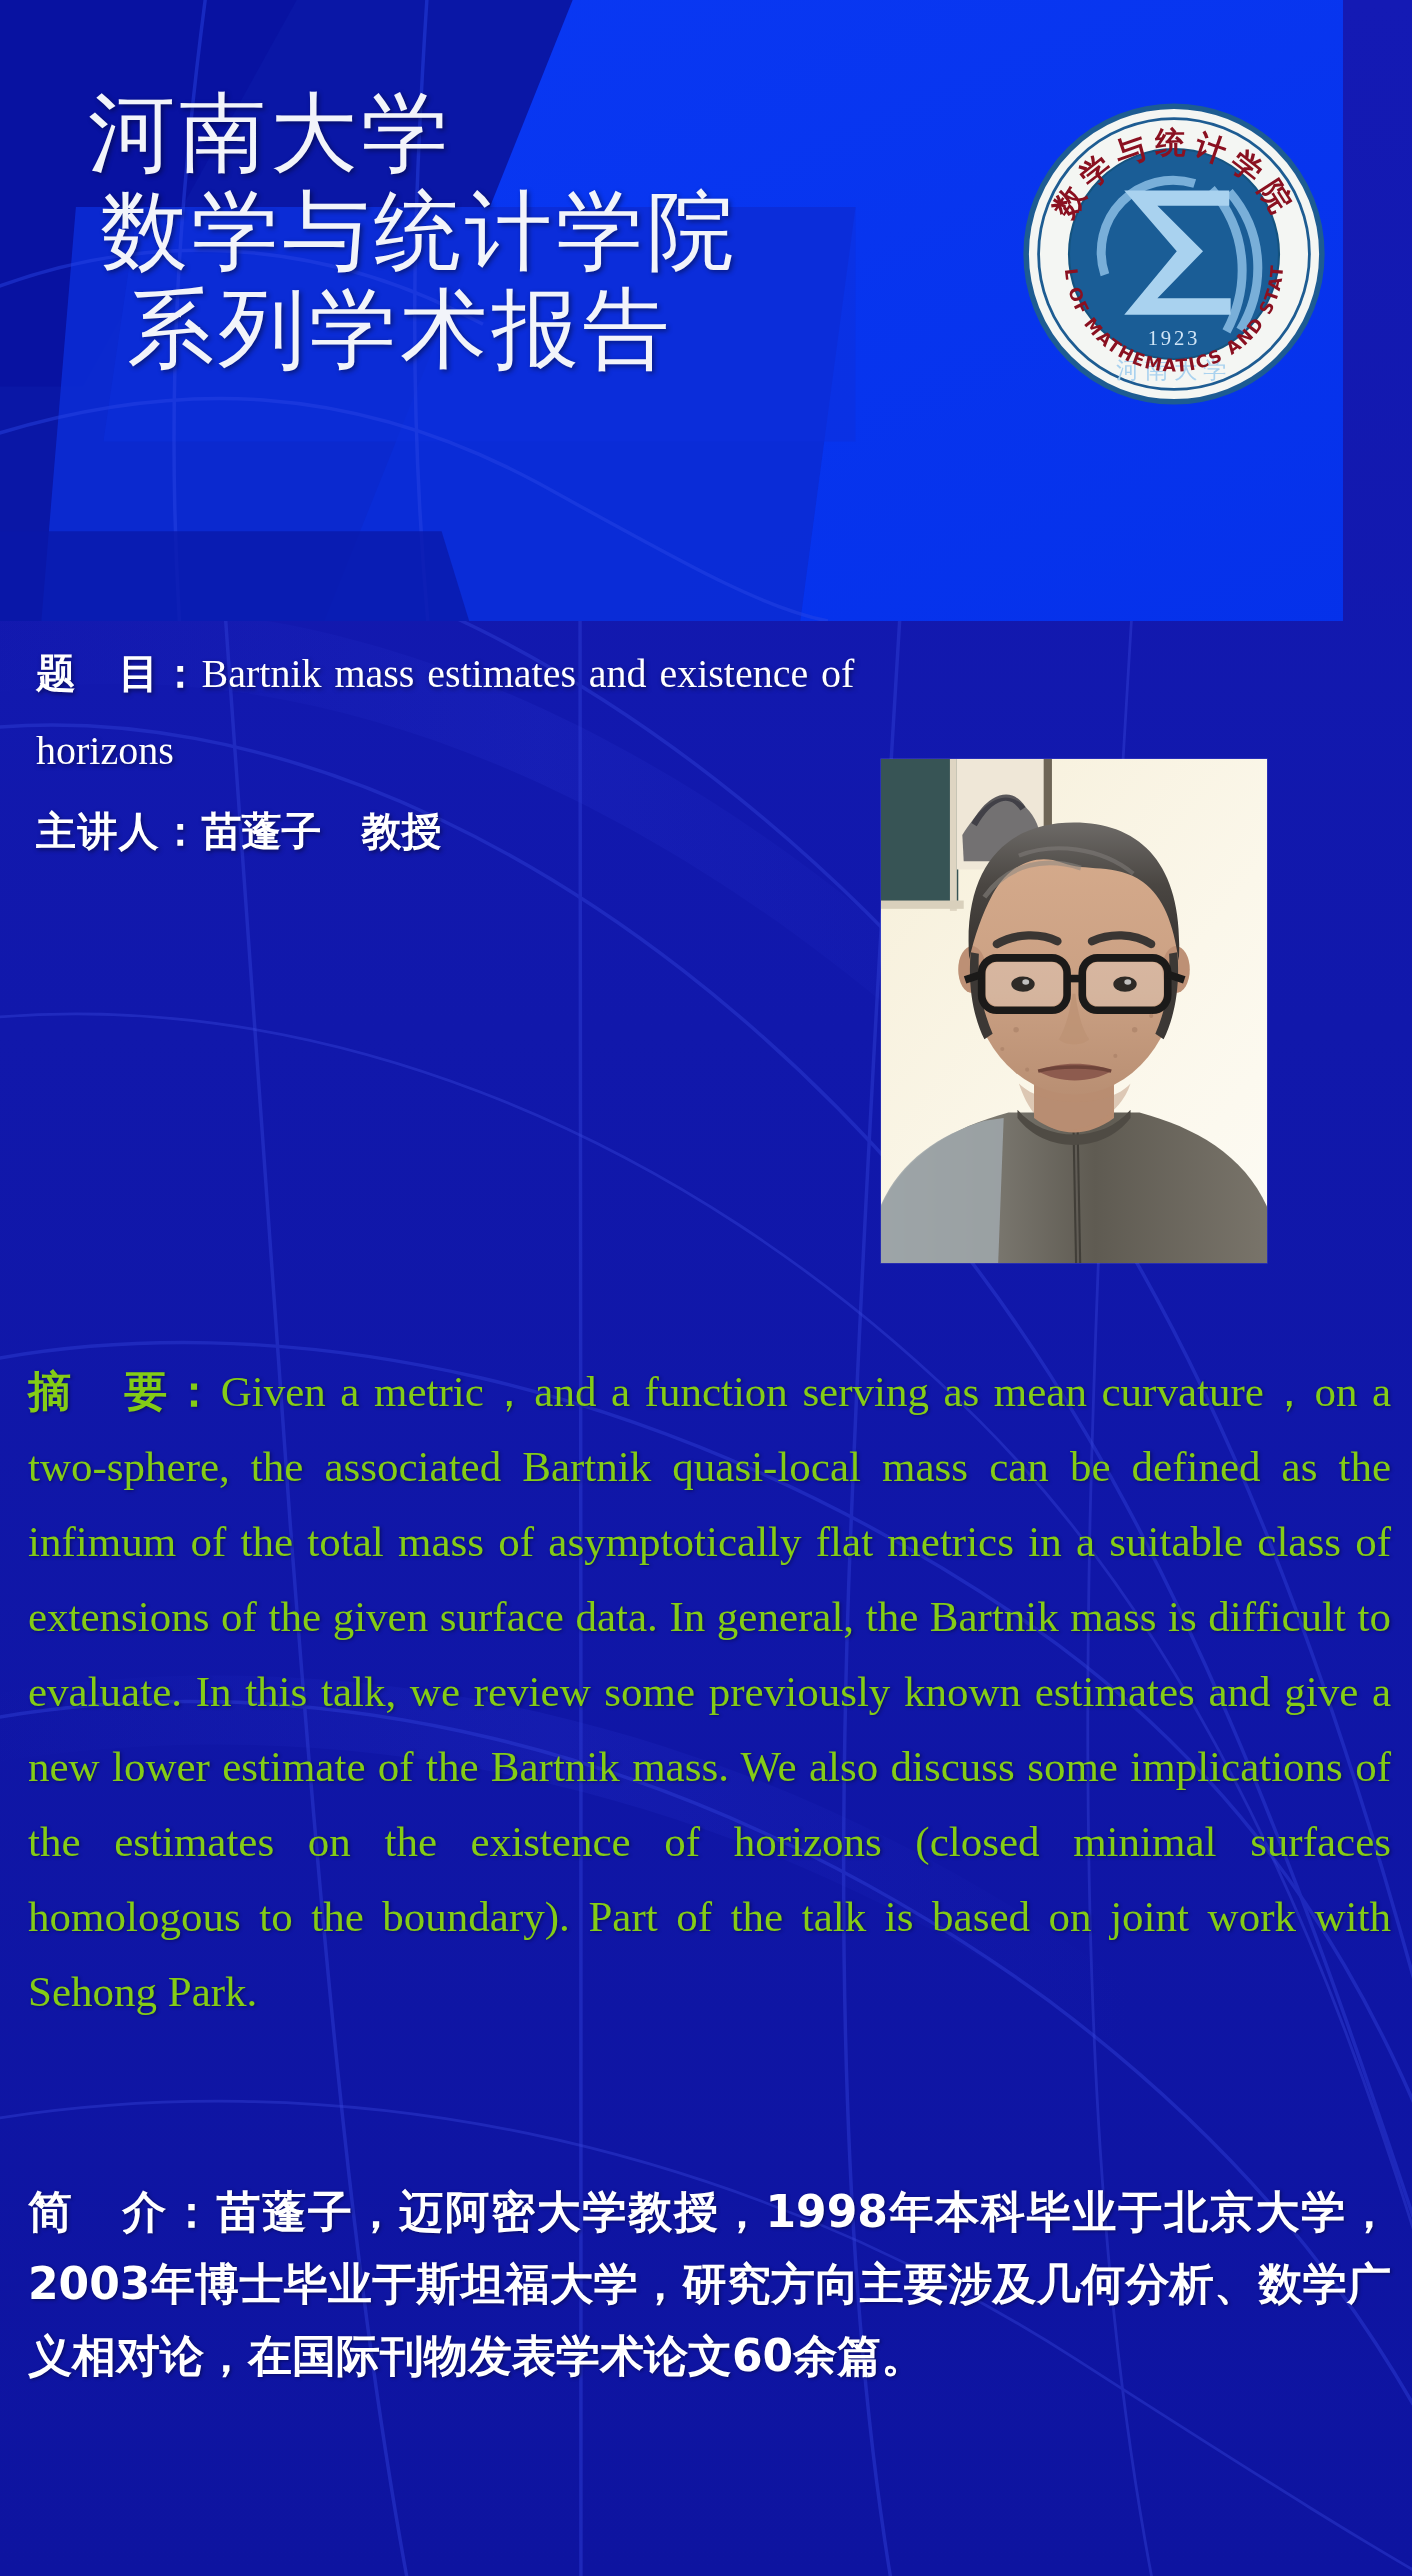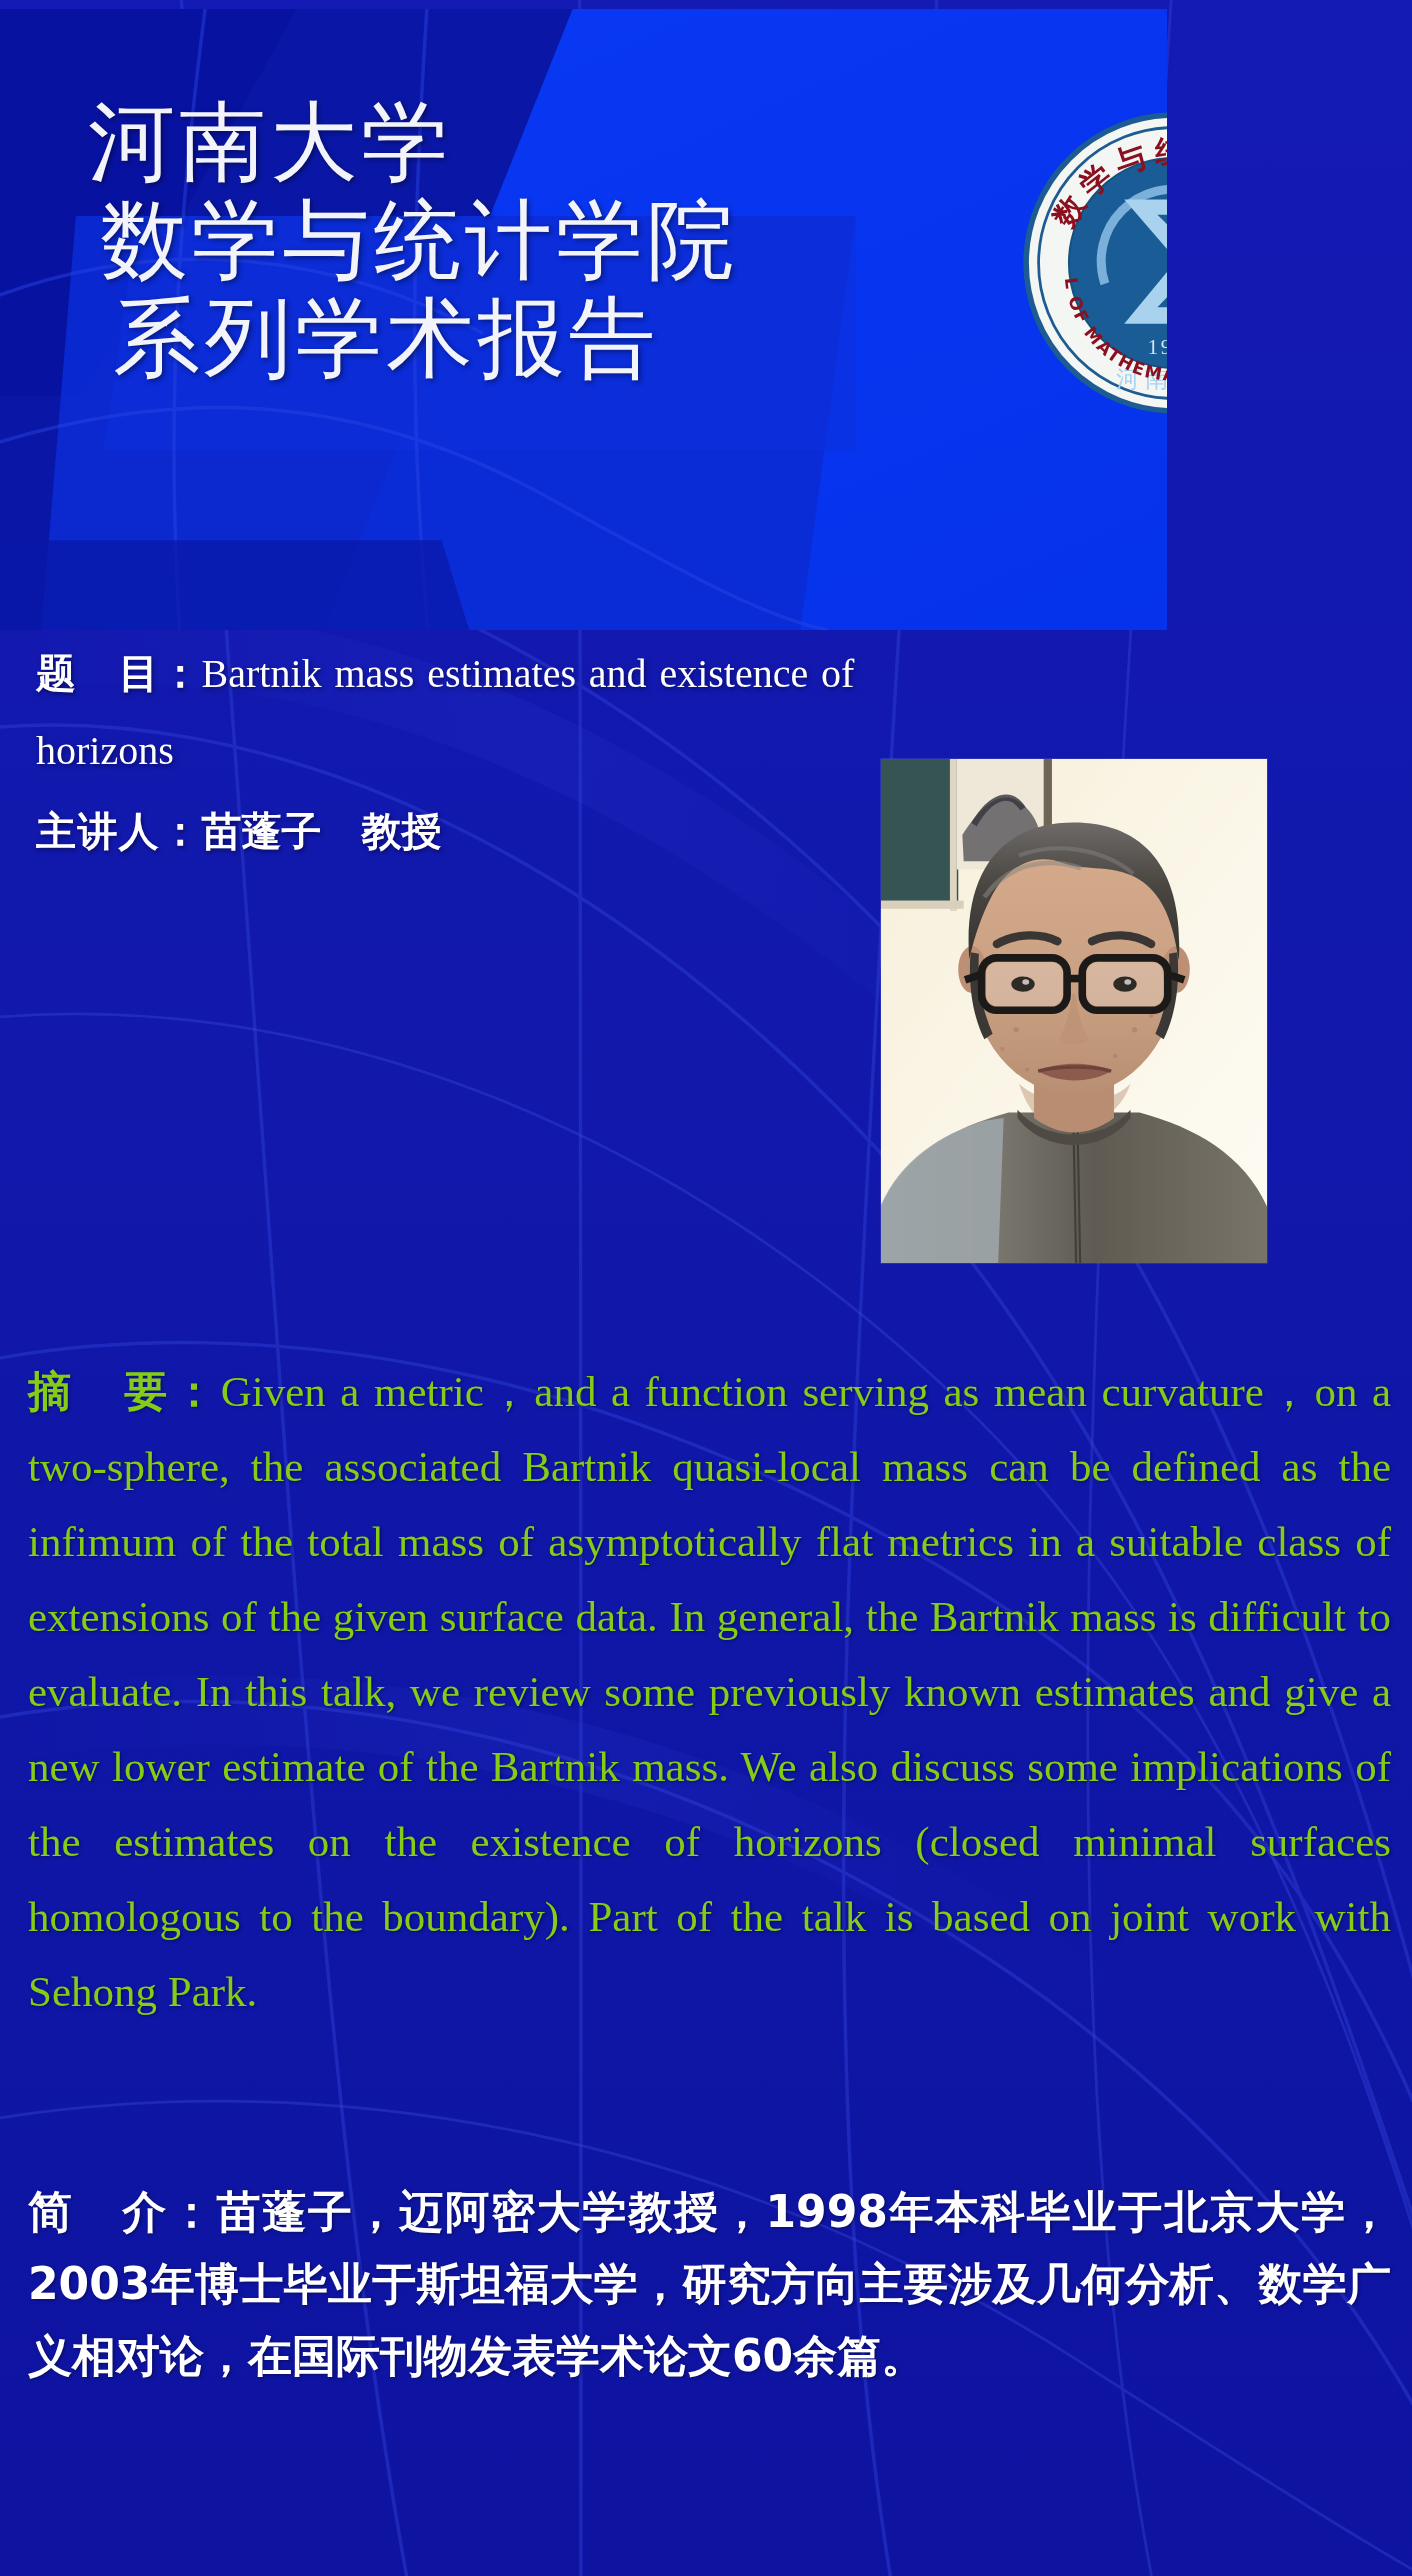--- a/index.html
+++ b/index.html
@@ -14,41 +14,41 @@
     position:relative;width:1413px;height:2576px;overflow:hidden;
     background:#1118ab;
   }
 
   
   .bg-layer{position:absolute;inset:0;overflow:hidden;}
   .bg-svg{position:absolute;top:0;left:0;width:1413px;height:2576px;display:block;}
 
   
   .header{
-    position:absolute;top:9px;left:0;width:1167px;height:621px;
+    position:absolute;top:0;left:0;width:1343px;height:621px;
     overflow:hidden;
   }
   .header-svg{position:absolute;top:0;left:0;width:1413px;height:621px;}
 
   .header-titles{
     position:absolute;left:88px;top:84px;
     z-index:6;
   }
   .htitle{
     color:#f2f4fa;
     font-size:87px;
     line-height:98px;
     letter-spacing:4.1px;
     font-weight:500;
     text-shadow:2.1px 2.1px 4.8px rgba(0,0,10,.45);
     white-space:nowrap;
     font-family:"DejaVu Sans","Liberation Sans",sans-serif;
   }
   .htitle.l2{margin-left:12.4px;}
-  .htitle.l3{margin-left:25px;}
+  .htitle.l3{margin-left:39px;}
 
   
   .logo-wrap{
     position:absolute;left:1022px;top:102px;width:304px;height:304px;z-index:7;
   }
   .logo-svg{width:304px;height:304px;display:block;}
 
   
   .info{
     position:absolute;left:36px;top:635px;width:1352px;z-index:6;

